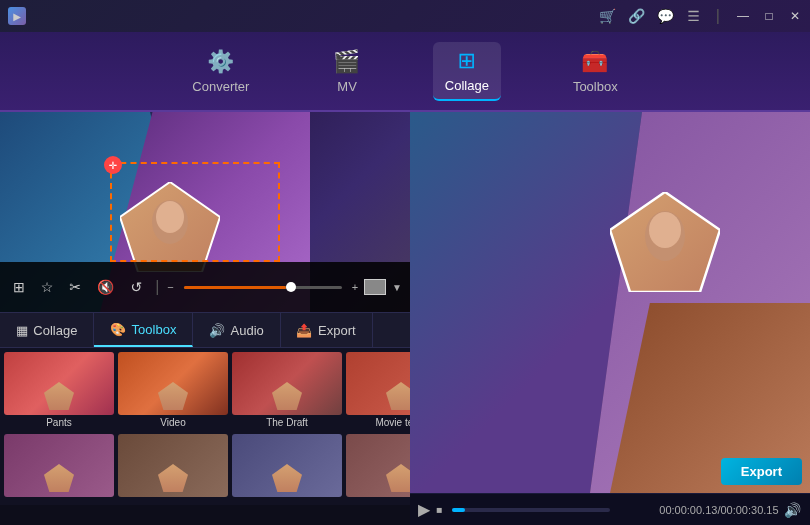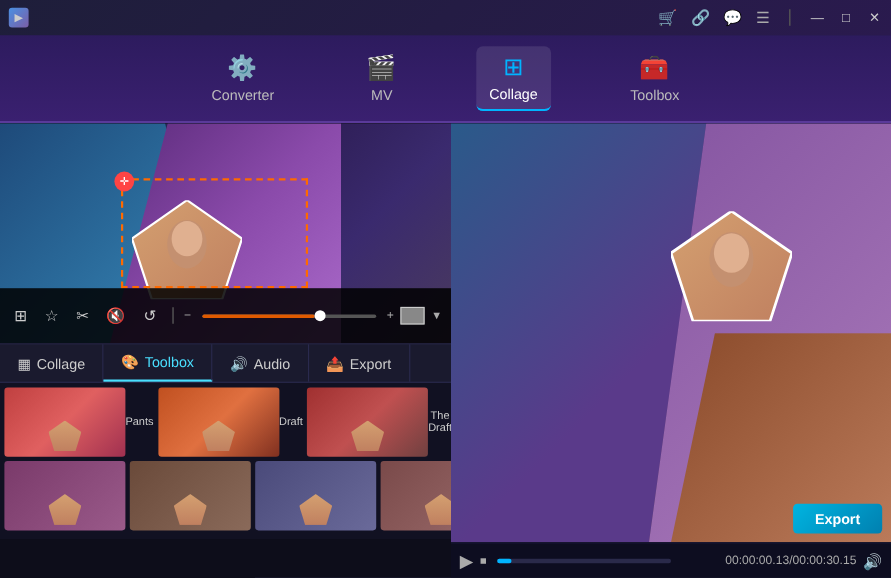--- a/index.html
+++ b/index.html
@@ -286,21 +286,21 @@
     }
     .filter-label {
       font-size: 10px;
       text-align: center;
       color: #ccc;
       margin-top: 2px;
       margin-bottom: 2px;
     }
     .filter-item {
       display: flex;
-      flex-direction: row;
+      flex-direction: column;
       align-items: center;
     }
 
     
     #right-panel {
       flex: 1;
       background: #0a0a1a;
       display: flex;
       flex-direction: column;
     }
@@ -538,21 +538,21 @@
         <div class="filter-item">
           <div class="filter-thumb f-pants">
             <div class="thumb-portrait"></div>
           </div>
           <div class="filter-label">Pants</div>
         </div>
         <div class="filter-item">
           <div class="filter-thumb f-brush">
             <div class="thumb-portrait"></div>
           </div>
-          <div class="filter-label">Draft</div>
+          <div class="filter-label">Video</div>
         </div>
         <div class="filter-item">
           <div class="filter-thumb f-draft">
             <div class="thumb-portrait"></div>
           </div>
           <div class="filter-label">The Draft</div>
         </div>
         <div class="filter-item">
           <div class="filter-thumb f-movieteller">
             <div class="thumb-portrait"></div>

